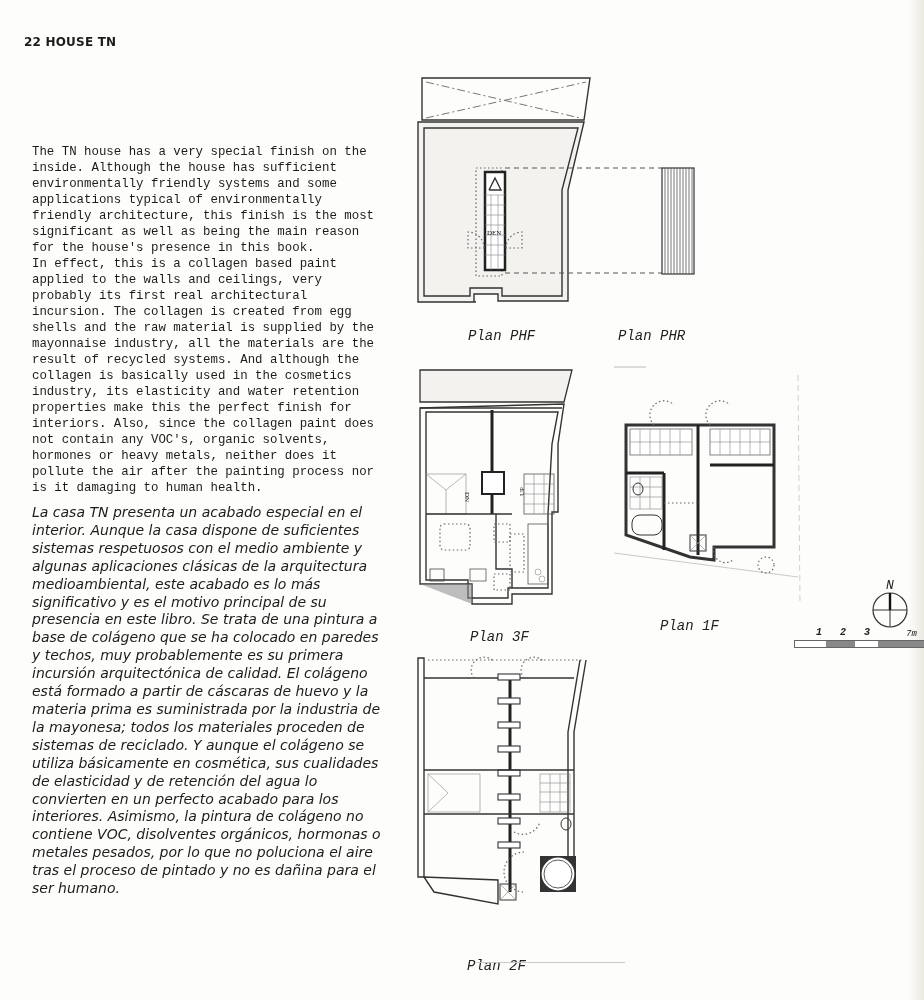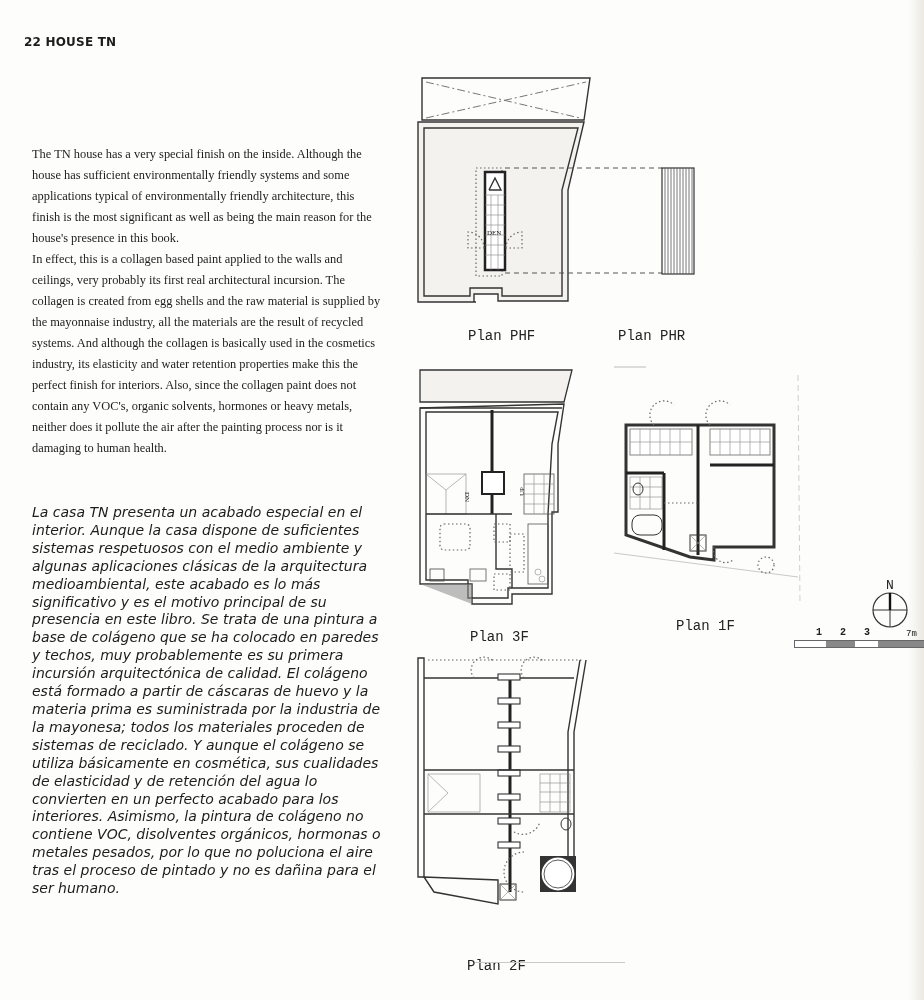--- a/index.html
+++ b/index.html
@@ -1,22 +1,22 @@
 <!DOCTYPE html>
 <html><head>
 <meta charset="utf-8">
 <style>
   html,body{margin:0;padding:0;}
   body{width:924px;height:1000px;background:#fdfdfc;position:relative;overflow:hidden;font-family:"DejaVu Sans",sans-serif;color:#1c1c1c;}
   .edge{position:absolute;right:0;top:0;width:16px;height:1000px;background:linear-gradient(to right,#fdfdfc,#ece9e2);}
   .page-title{position:absolute;left:24px;top:35px;font-size:12px;font-weight:bold;letter-spacing:0.2px;}
-  .text-en{position:absolute;left:32px;top:144px;width:352px;font-size:12.4px;line-height:21px;font-family:Liberation Serif, serif;}
+  .text-en{position:absolute;left:32px;top:144px;width:352px;font-size:12.4px;line-height:16px;font-family:Liberation Mono, monospace;}
   .text-en p{margin:0;}
   .text-es{position:absolute;left:32px;top:504px;width:352px;font-size:14px;line-height:17.9px;font-style:italic;}
-  .caption{position:absolute;font-family:"Liberation Mono","DejaVu Sans Mono",monospace;font-size:14px;color:#222;}
+  .caption{position:absolute;font-family:"Liberation Mono","DejaVu Sans Mono",monospace;font-size:14px;color:#222;font-style:italic;}
   svg{position:absolute;overflow:visible;}
   .wall{fill:none;stroke:#333;stroke-width:1.4;}
   .thick{fill:none;stroke:#222;stroke-width:3;}
   .dash{fill:none;stroke:#555;stroke-width:1;stroke-dasharray:5 4;}
   .dot{fill:none;stroke:#666;stroke-width:1.2;stroke-dasharray:1.5 2.5;}
   .dashdot{fill:none;stroke:#777;stroke-width:1;stroke-dasharray:8 3 2 3;}
   .grid{fill:none;stroke:#888;stroke-width:0.6;}
   .bottom-rule{position:absolute;left:475px;top:962px;width:150px;height:1px;background:#c9c9c9;}
 </style>
 </head>
@@ -162,21 +162,21 @@
 
   <path class="dot" d="M40,60 A14,14 0 0,1 60,40"></path>
     <path class="dot" d="M96,60 A14,14 0 0,1 116,40"></path>
   <path class="dot" d="M100,182 A12,12 0 0,0 120,194"></path>
   <circle class="dot" cx="152" cy="200" r="8"></circle>
 
   <rect x="76" y="170" width="16" height="16" fill="none" stroke="#333" stroke-width="1"></rect>
   <line class="grid" x1="76" y1="170" x2="92" y2="186"></line>
     <line class="grid" x1="92" y1="170" x2="76" y2="186"></line>
 </svg>
-<div class="caption" style="left:676px;top:618px;">Plan 1F</div>
+<div class="caption" style="left:660px;top:618px;">Plan 1F</div>
 
 <svg style="left:870px;top:580px;" width="44" height="50" viewBox="0 0 44 50">
   <circle cx="20" cy="30" r="17" fill="none" stroke="#333" stroke-width="1.2"></circle>
   <line x1="3" y1="30" x2="37" y2="30" stroke="#333" stroke-width="1"></line>
   <line x1="20" y1="13" x2="20" y2="47" stroke="#333" stroke-width="1"></line>
   <line x1="20" y1="13" x2="20" y2="30" stroke="#111" stroke-width="2.4"></line>
 </svg>
 <div class="caption" style="left:886px;top:578px;font-size:13px;">N</div>
 
 <div style="position:absolute;left:794px;top:640px;width:130px;height:6px;border:1px solid #666;background:linear-gradient(to right,#fff 0%,#fff 24%,#888 24%,#888 46%,#fff 46%,#fff 64%,#888 64%,#888 100%);"></div>

